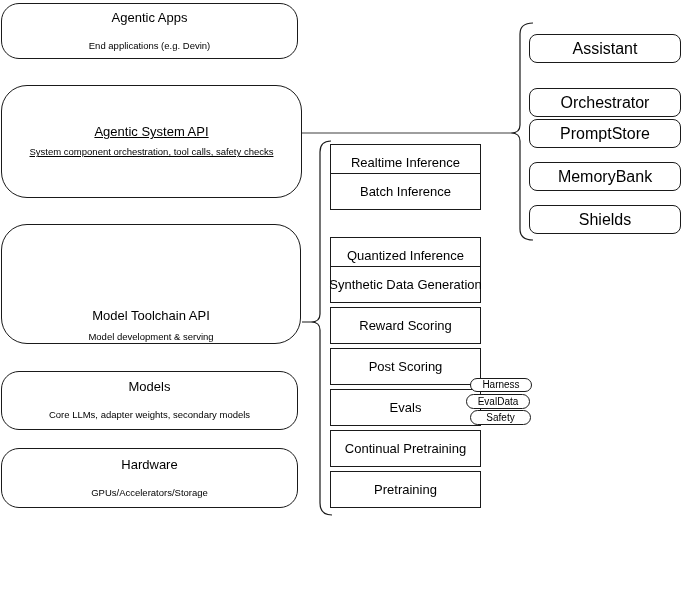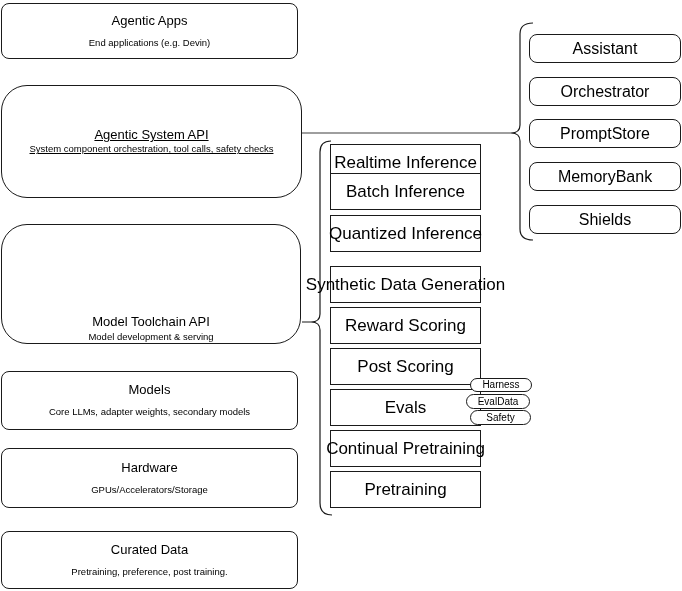--- a/index.html
+++ b/index.html
@@ -26,39 +26,39 @@
     position: absolute;
     box-sizing: border-box;
     background: #ffffff;
     border: 1.2px solid #1a1a1a;
     display: flex;
     flex-direction: column;
     align-items: center;
     justify-content: center;
     text-align: center;
   }
-  .r-sm { border-radius: 8px; gap: 8px; }
+  .r-sm { border-radius: 18px; gap: 8px; }
   .r-lg { border-radius: 26px; }
   .node-title {
     font-size: 13px;
     line-height: 1.25;
     white-space: nowrap;
   }
   .node-sub {
     font-size: 9.5px;
     line-height: 1.3;
-    margin-top: 0;
+    margin-top: 6px;
     white-space: nowrap;
   }
   .mid {
     left: 330px;
     width: 151px;
     height: 37px;
     border-radius: 0;
-    font-size: 17px;
+    font-size: 13px;
     white-space: nowrap;
   }
   .right {
     left: 529px;
     width: 152px;
     height: 29px;
     border-radius: 8px;
     font-size: 16px;
     white-space: nowrap;
   }
@@ -111,38 +111,34 @@
   <div class="node r-sm" style="left:1px; top:371px; width:297px; height:59px;">
     <div class="node-title">Models</div>
     <div class="node-sub">Core LLMs, adapter weights, secondary models</div>
   </div>
 
   <div class="node r-sm" style="left:1px; top:448px; width:297px; height:60px;">
     <div class="node-title">Hardware</div>
     <div class="node-sub">GPUs/Accelerators/Storage</div>
   </div>
 
-  <div class="node r-sm" style="left:1px; top:531px; width:297px; height:58px;">
-    <div class="node-title">Curated Data</div>
-    <div class="node-sub">Pretraining, preference, post training.</div>
-  </div>
 
   <div class="node mid" style="top:144px;">Realtime Inference</div>
   <div class="node mid" style="top:173px;">Batch Inference</div>
-  <div class="node mid" style="top:215px;">Quantized Inference</div>
+  <div class="node mid" style="top:237px;">Quantized Inference</div>
   <div class="node mid" style="top:266px;">Synthetic Data Generation</div>
   <div class="node mid" style="top:307px;">Reward Scoring</div>
   <div class="node mid" style="top:348px;">Post Scoring</div>
   <div class="node mid" style="top:389px;">Evals</div>
   <div class="node mid" style="top:471px;">Pretraining</div>
   <div class="node mid" style="top:430px;">Continual Pretraining</div>
 
   <div class="pill" style="left:470px; top:378px; width:62px; height:14px;">Harness</div>
   <div class="pill" style="left:466px; top:394px; width:64px; height:15px;">EvalData</div>
   <div class="pill" style="left:470px; top:410px; width:61px; height:15px;">Safety</div>
 
   <div class="node right" style="top:34px;">Assistant</div>
-  <div class="node right" style="top:77px;">Orchestrator</div>
+  <div class="node right" style="top:88px;">Orchestrator</div>
   <div class="node right" style="top:119px;">PromptStore</div>
   <div class="node right" style="top:162px;">MemoryBank</div>
   <div class="node right" style="top:205px;">Shields</div>
 
 </div>
 
 </body></html>

